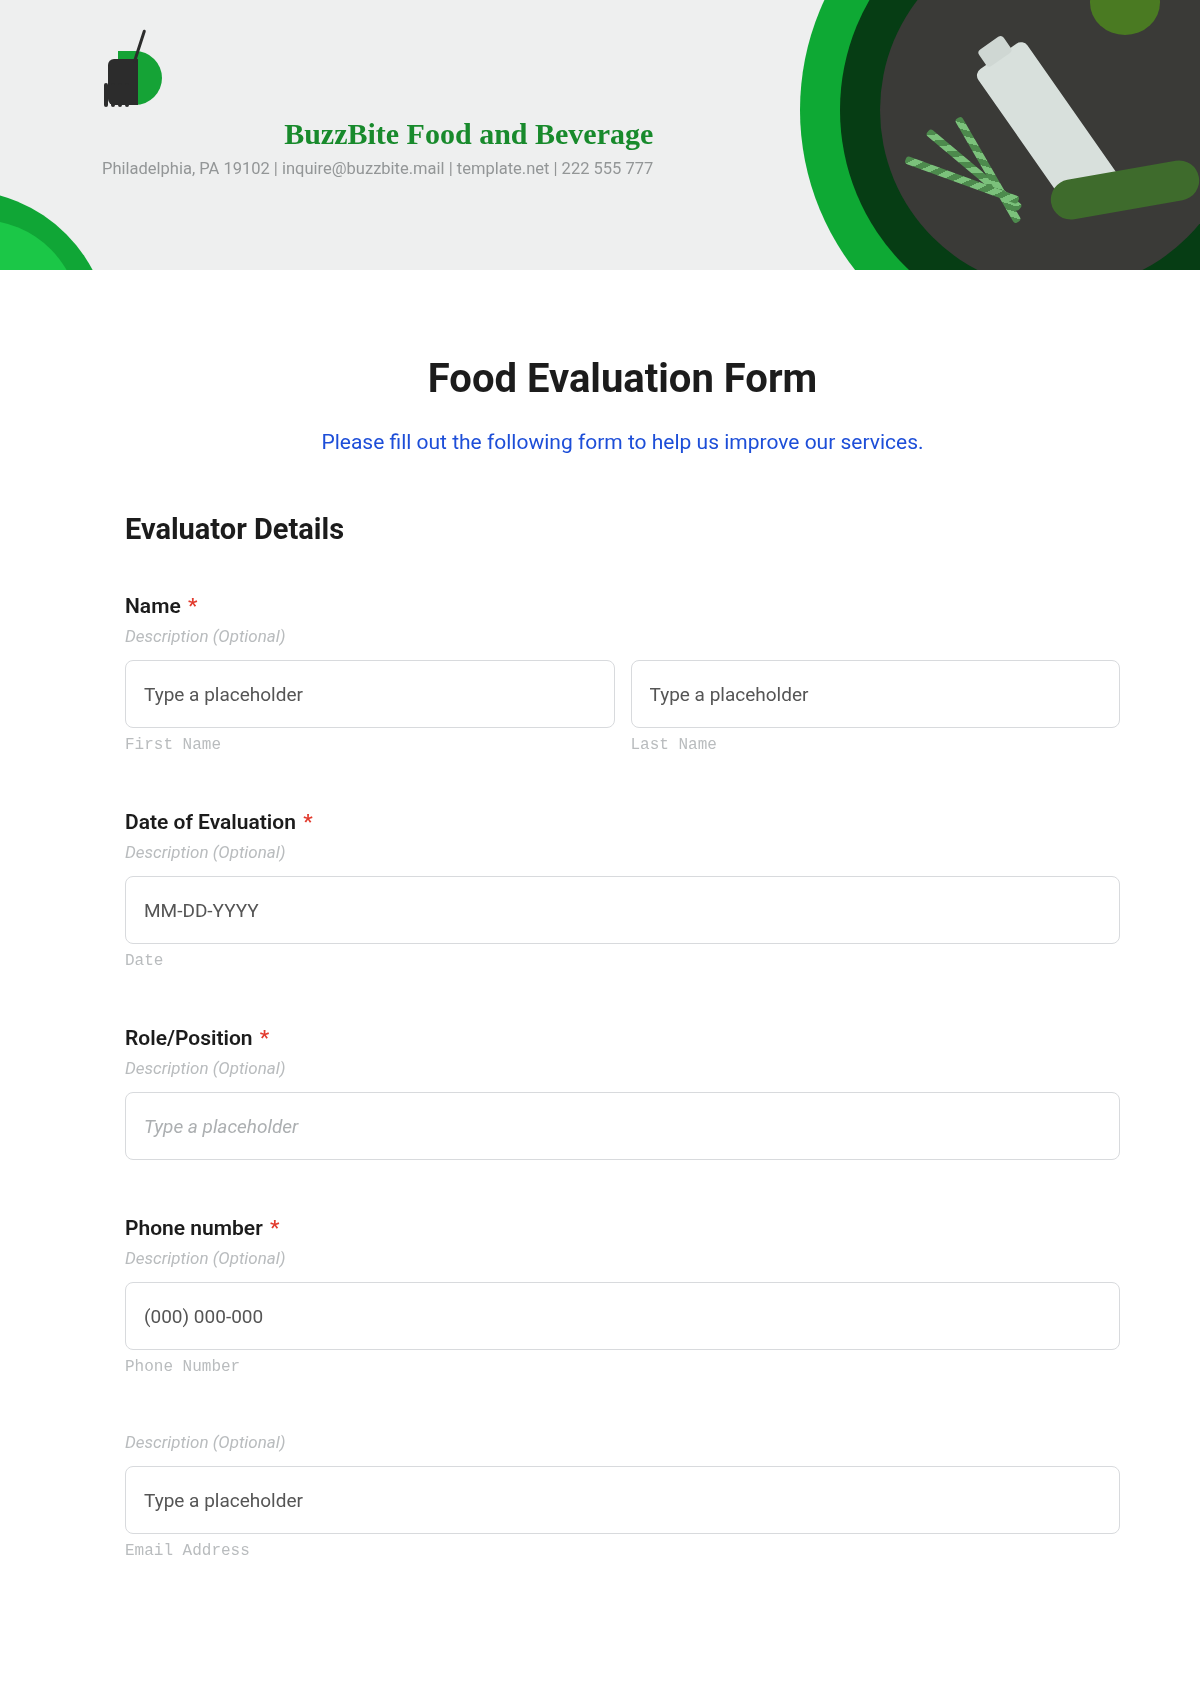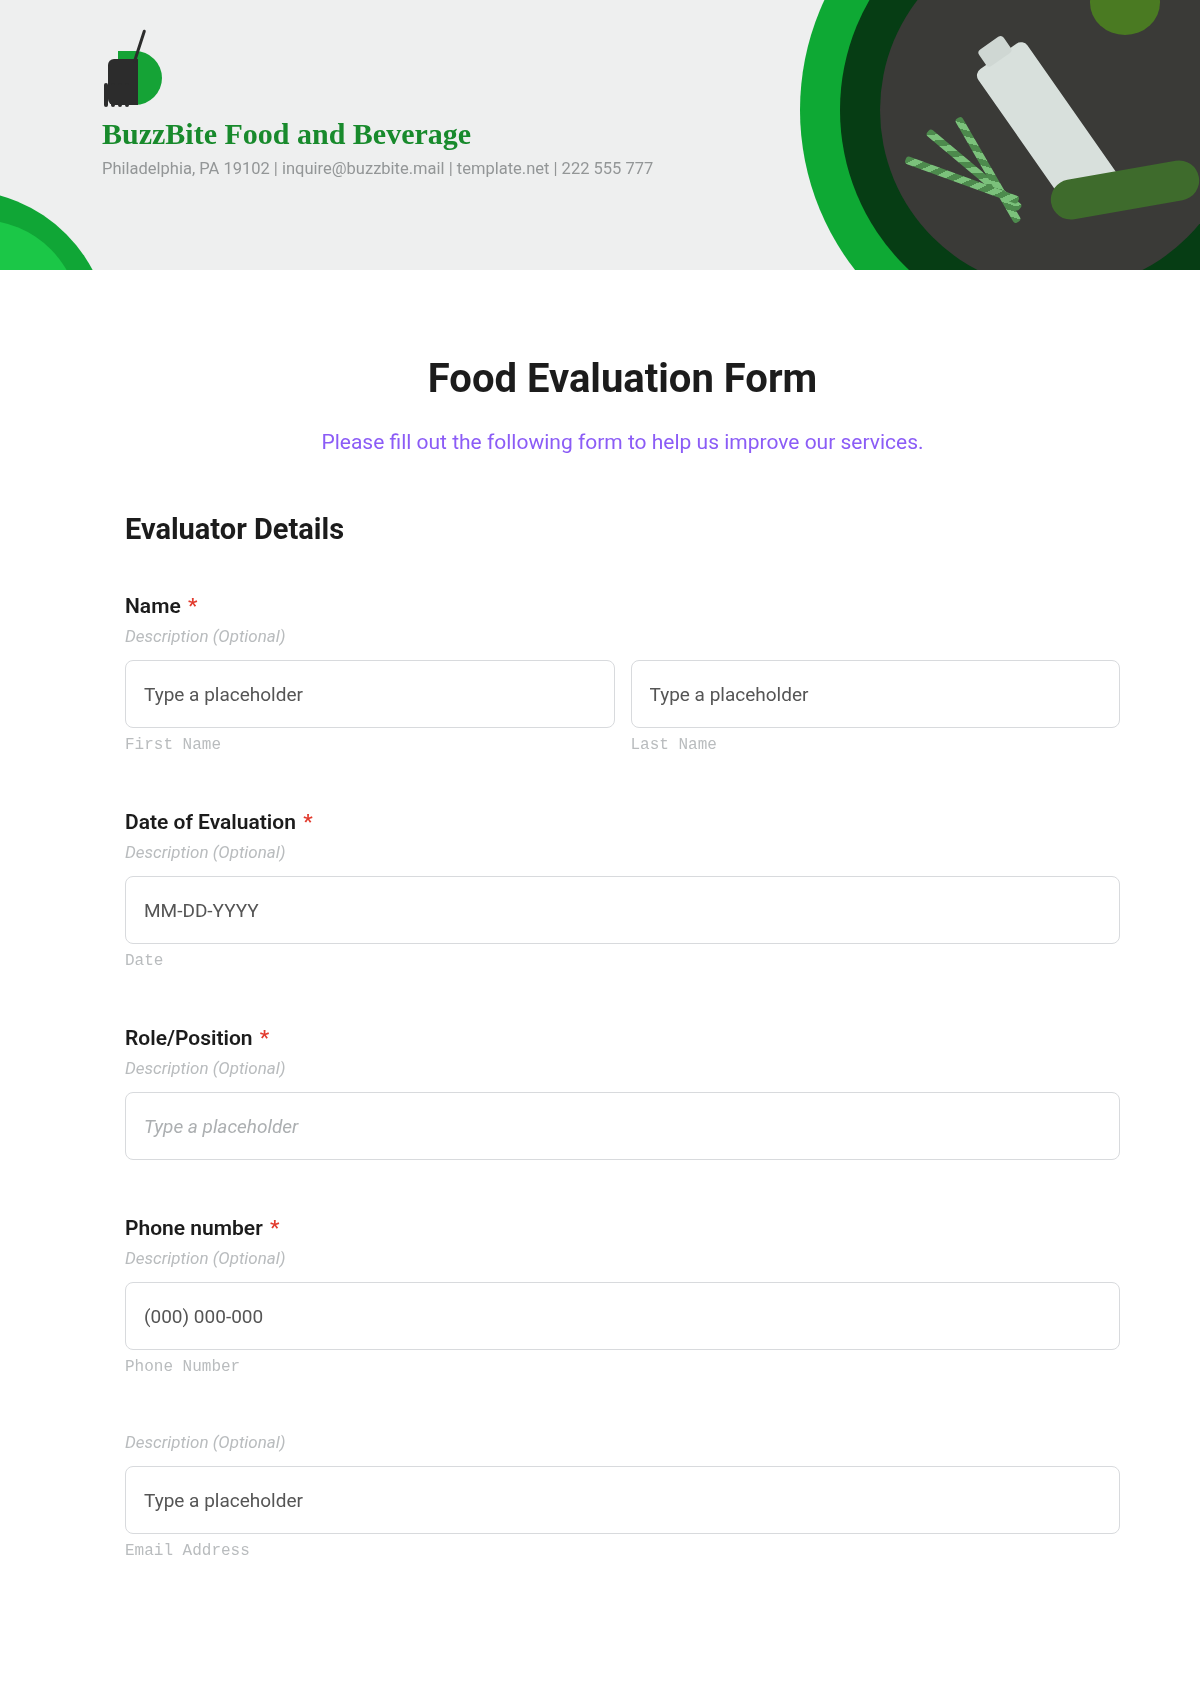--- a/index.html
+++ b/index.html
@@ -91,21 +91,21 @@
     position: absolute;
     right: 40px; bottom: 80px;
     width: 150px; height: 40px;
     background: #3e6b2c;
     border-radius: 20px;
     transform: rotate(-10deg);
   }
 
   .brand {
     position: absolute;
-    left: 102px; top: 35px;
+    left: 102px; top: 35px; text-align: right;
   }
   .logo {
     width: 64px; height: 72px;
     position: relative;
     margin-bottom: 10px;
   }
   .logo-green {
     position: absolute;
     width: 44px; height: 54px;
     right: 4px; bottom: 2px;
@@ -155,21 +155,21 @@
   .title {
     text-align: center;
     font-size: 40px;
     font-weight: 700;
     color: #1c1c1c;
     margin-bottom: 28px;
   }
   .subtitle {
     text-align: center;
     font-size: 21px;
-    color: #8b5cf6;
+    color: #1d4ed8;
     margin-bottom: 58px;
   }
   .section-head {
     font-size: 29px;
     font-weight: 700;
     color: #1c1c1c;
     margin-bottom: 48px;
   }
   .field {
     margin-bottom: 56px;

